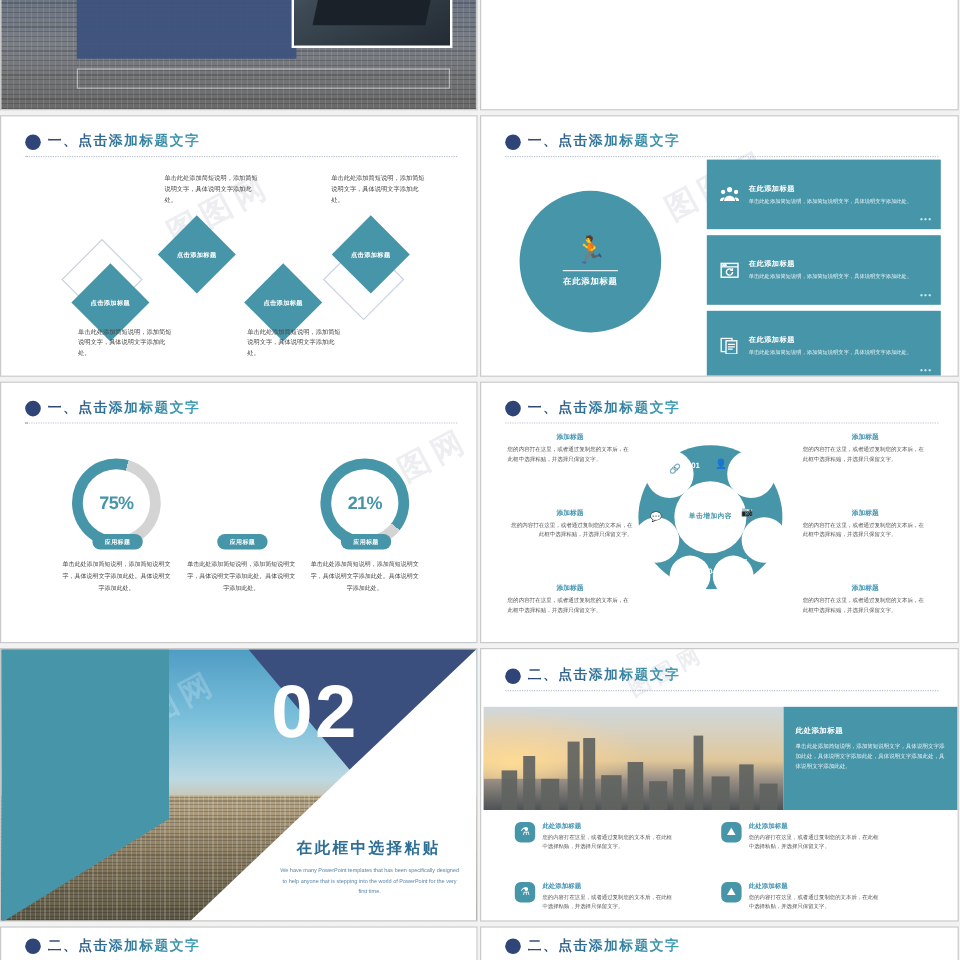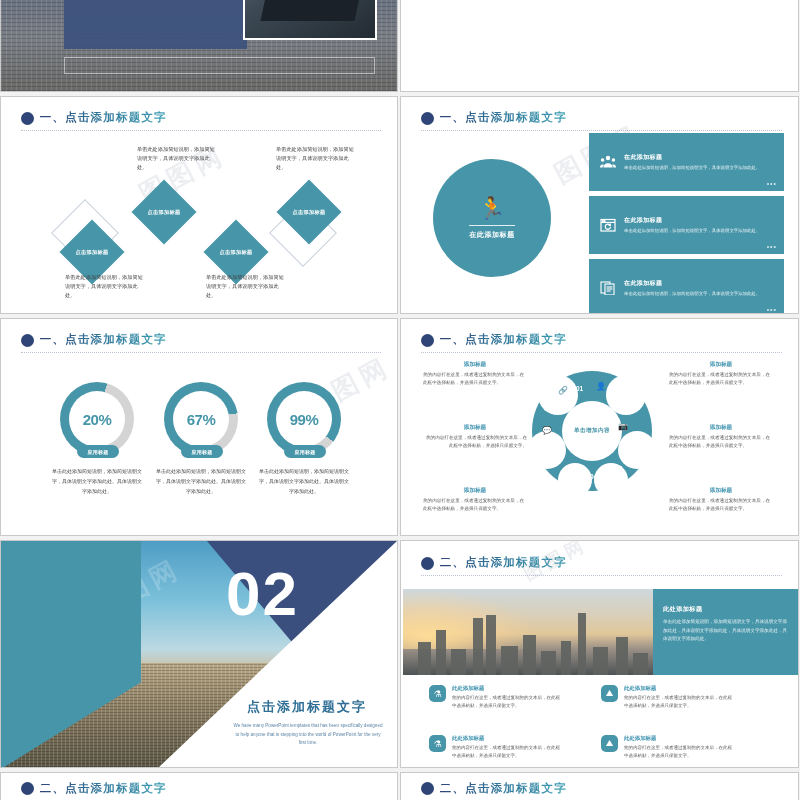--- a/index.html
+++ b/index.html
@@ -249,37 +249,32 @@
   <div class="slide" style="left:0;top:318px;width:398px;height:218px;">
     <div class="hdr">
       <div class="dot"></div>
       <div class="htxt">一、点击添加标题文字</div>
       <div class="rule"></div>
     </div>
     <div class="wm" style="left:300px;top:50px;">图图网</div>
 
     <div class="donut" style="left:59px;top:63px;background:conic-gradient(from 200deg,#4795a8 0 176deg,#d4d4d4 176deg 360deg);">
       <div class="hole">
-        <span class="pct">20%</span>
+        <span class="pct">75%</span>
         </div>
       </div>
     <div class="pill" style="left:76px;top:126px;width:42px;">应用标题</div>
     <div class="dtxt" style="left:51px;top:148px;">单击此处添加简短说明，添加简短说明文字，具体说明文字添加此处。具体说明文字添加此处。</div>
 
-    <div class="donut" style="left:163px;top:63px;background:conic-gradient(from 200deg,#4795a8 0 241deg,#d4d4d4 241deg 360deg);">
-      <div class="hole">
-        <span class="pct">67%</span>
-        </div>
-      </div>
     <div class="pill" style="left:180px;top:126px;width:42px;">应用标题</div>
     <div class="dtxt" style="left:155px;top:148px;">单击此处添加简短说明，添加简短说明文字，具体说明文字添加此处。具体说明文字添加此处。</div>
 
     <div class="donut" style="left:266px;top:63px;background:conic-gradient(from 200deg,#4795a8 0 288deg,#d4d4d4 288deg 360deg);">
       <div class="hole">
-        <span class="pct">99%</span>
+        <span class="pct">21%</span>
         </div>
       </div>
     <div class="pill" style="left:283px;top:126px;width:42px;">应用标题</div>
     <div class="dtxt" style="left:258px;top:148px;">单击此处添加简短说明，添加简短说明文字，具体说明文字添加此处。具体说明文字添加此处。</div>
   </div>
 
   <div class="slide" style="left:400px;top:318px;width:399px;height:218px;">
     <div class="hdr">
       <div class="dot"></div>
       <div class="htxt">一、点击添加标题文字</div>
@@ -342,21 +337,21 @@
     <div class="wm" style="left:90px;top:30px;color:rgba(255,255,255,.20);">图图网</div>
 
     <div class="tri-navy" style="clip-path:polygon(0 0,100% 0,100% 100%,52% 0);"></div>
     <div class="tri-teal" style="left:0;top:0;width:140px;height:228px;
                 clip-path:polygon(0 0,100% 0,100% 62%,0 100%);"></div>
     <div class="tri-white" style="right:0;top:0;width:240px;height:228px;
                 clip-path:polygon(100% 0,100% 100%,0 100%);"></div>
 
     <div class="big02" style="left:225px;top:22px;font-size:62px;line-height:1;">02</div>
     <div style="position:absolute;left:226px;top:157px;width:160px;text-align:center;
-                color:#2f6f96;font-size:13px;font-weight:bold;letter-spacing:2px;">点击添加标题文字</div>
+                color:#2f6f96;font-size:13px;font-weight:bold;letter-spacing:2px;">在此框中选择粘贴</div>
     <div style="position:absolute;left:232px;top:181px;width:150px;text-align:center;
                 color:#5d86a8;font-size:4.6px;line-height:1.9;">We have many PowerPoint templates that has been specifically designed to help anyone that is stepping into the world of PowerPoint for the very first time.</div>
   </div>
 
   <div class="slide" style="left:400px;top:540px;width:399px;height:228px;">
     <div class="hdr">
       <div class="dot"></div>
       <div class="htxt">二、点击添加标题文字</div>
       <div class="rule"></div>
     </div>

